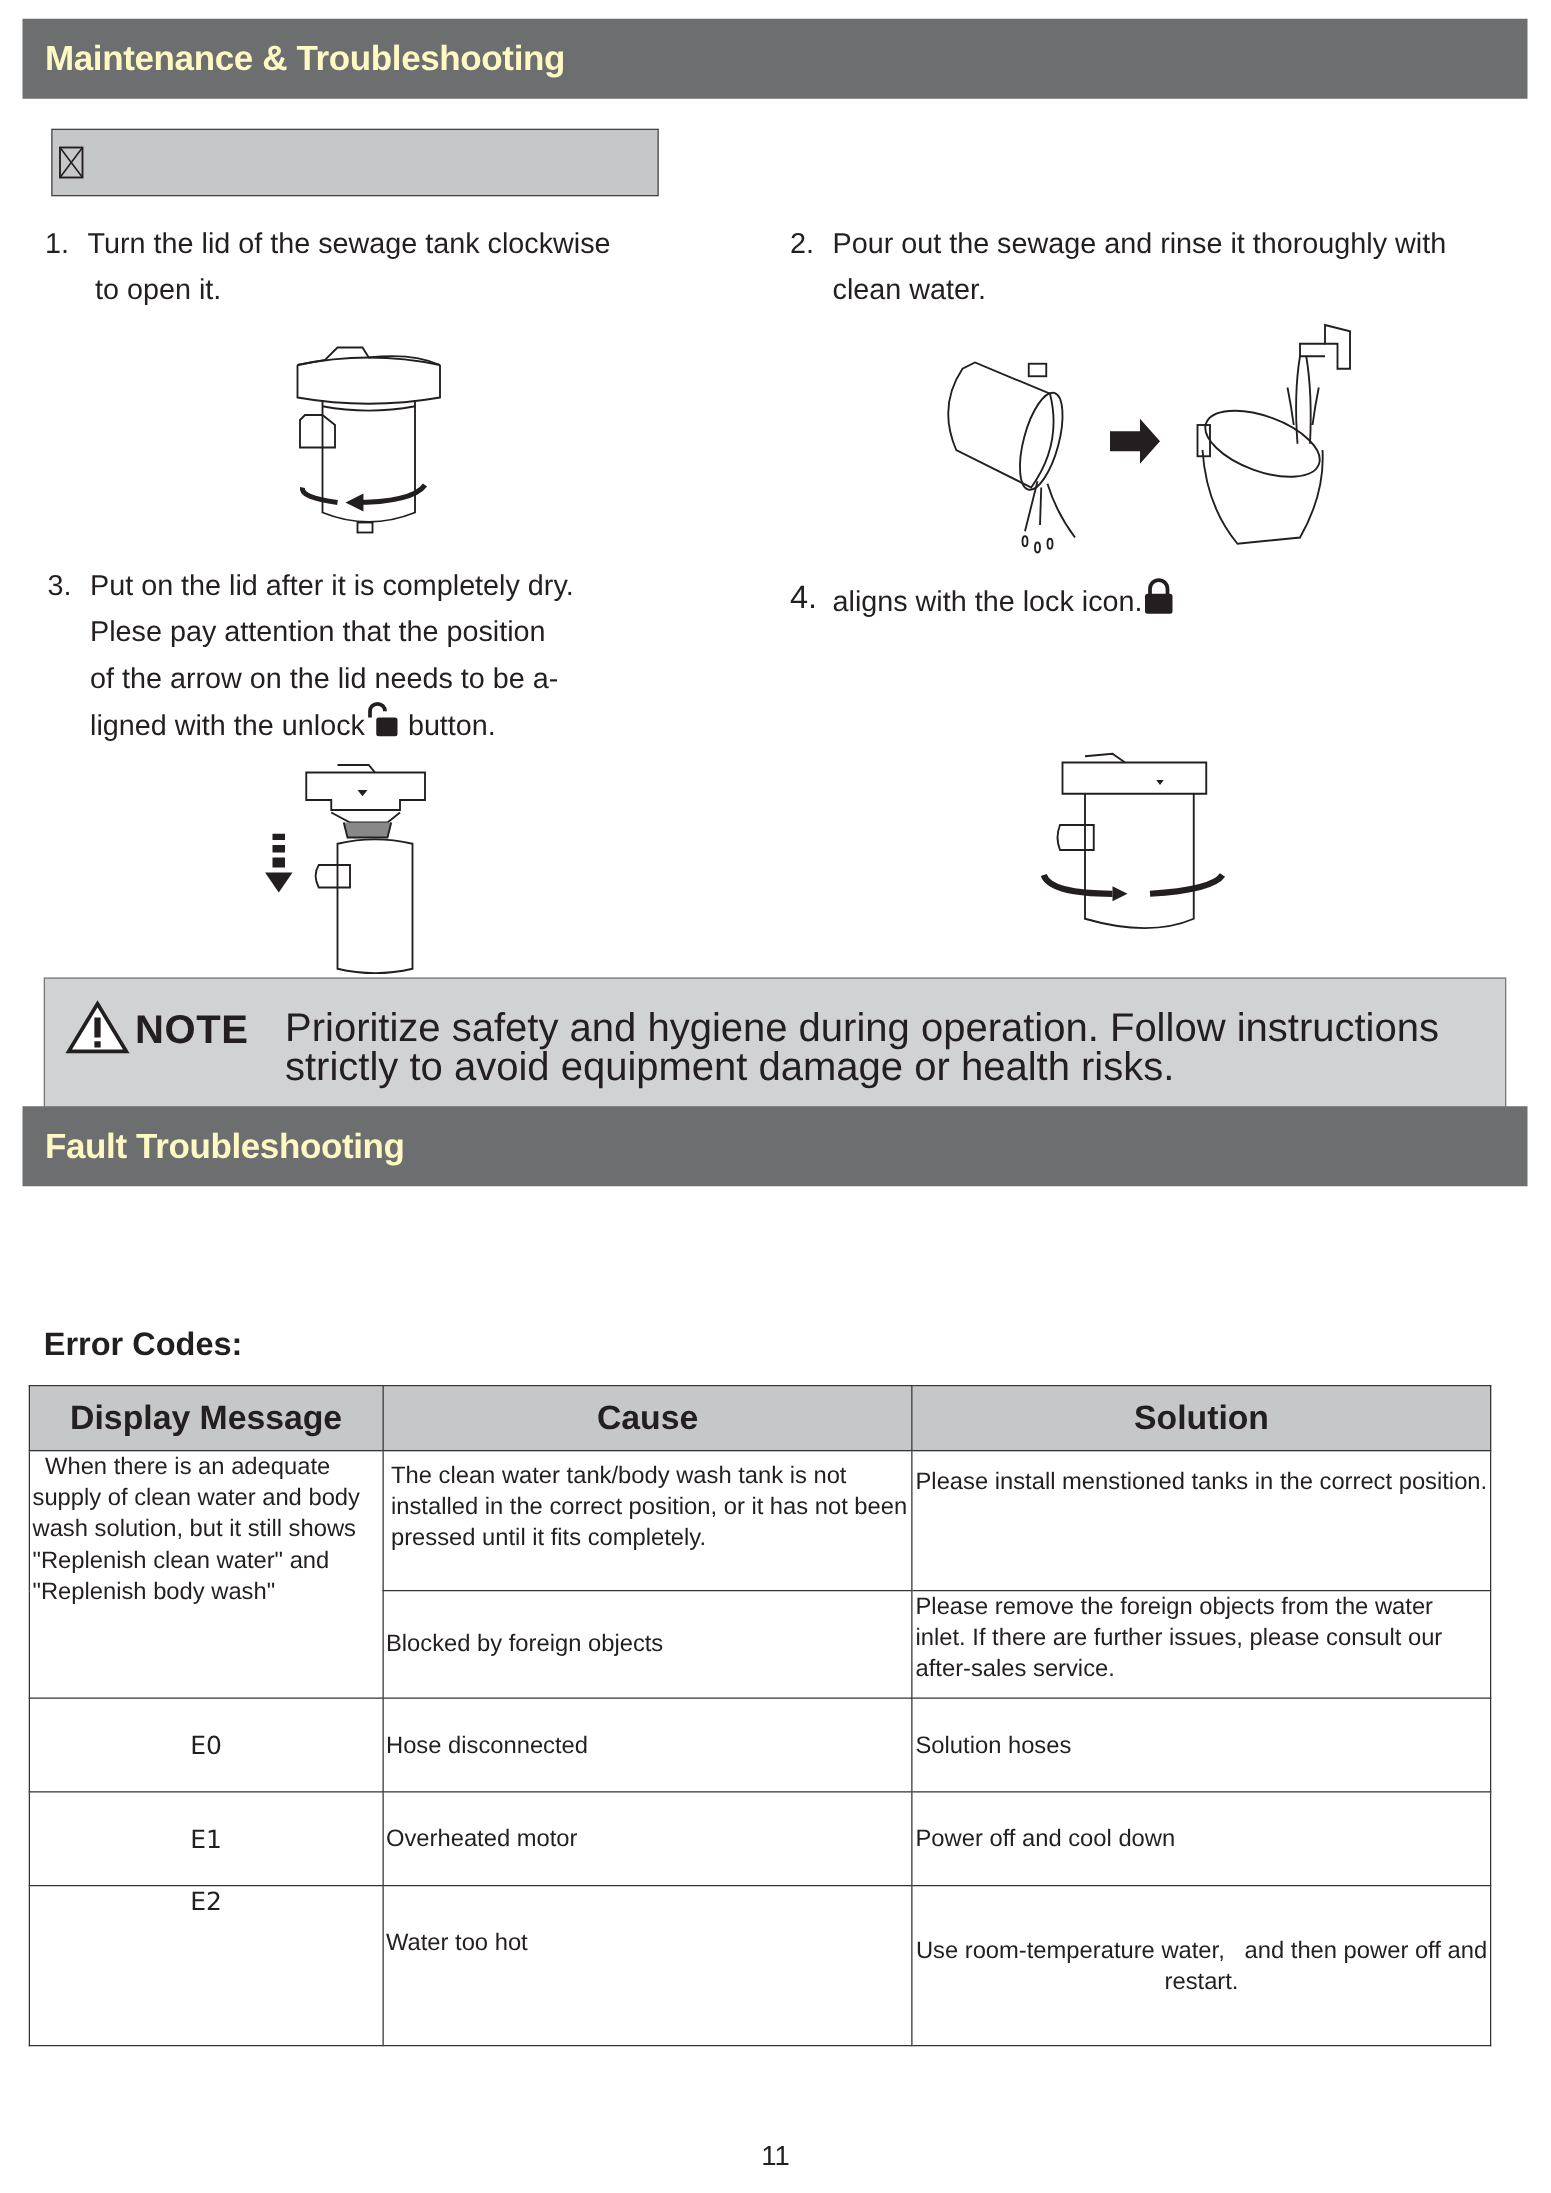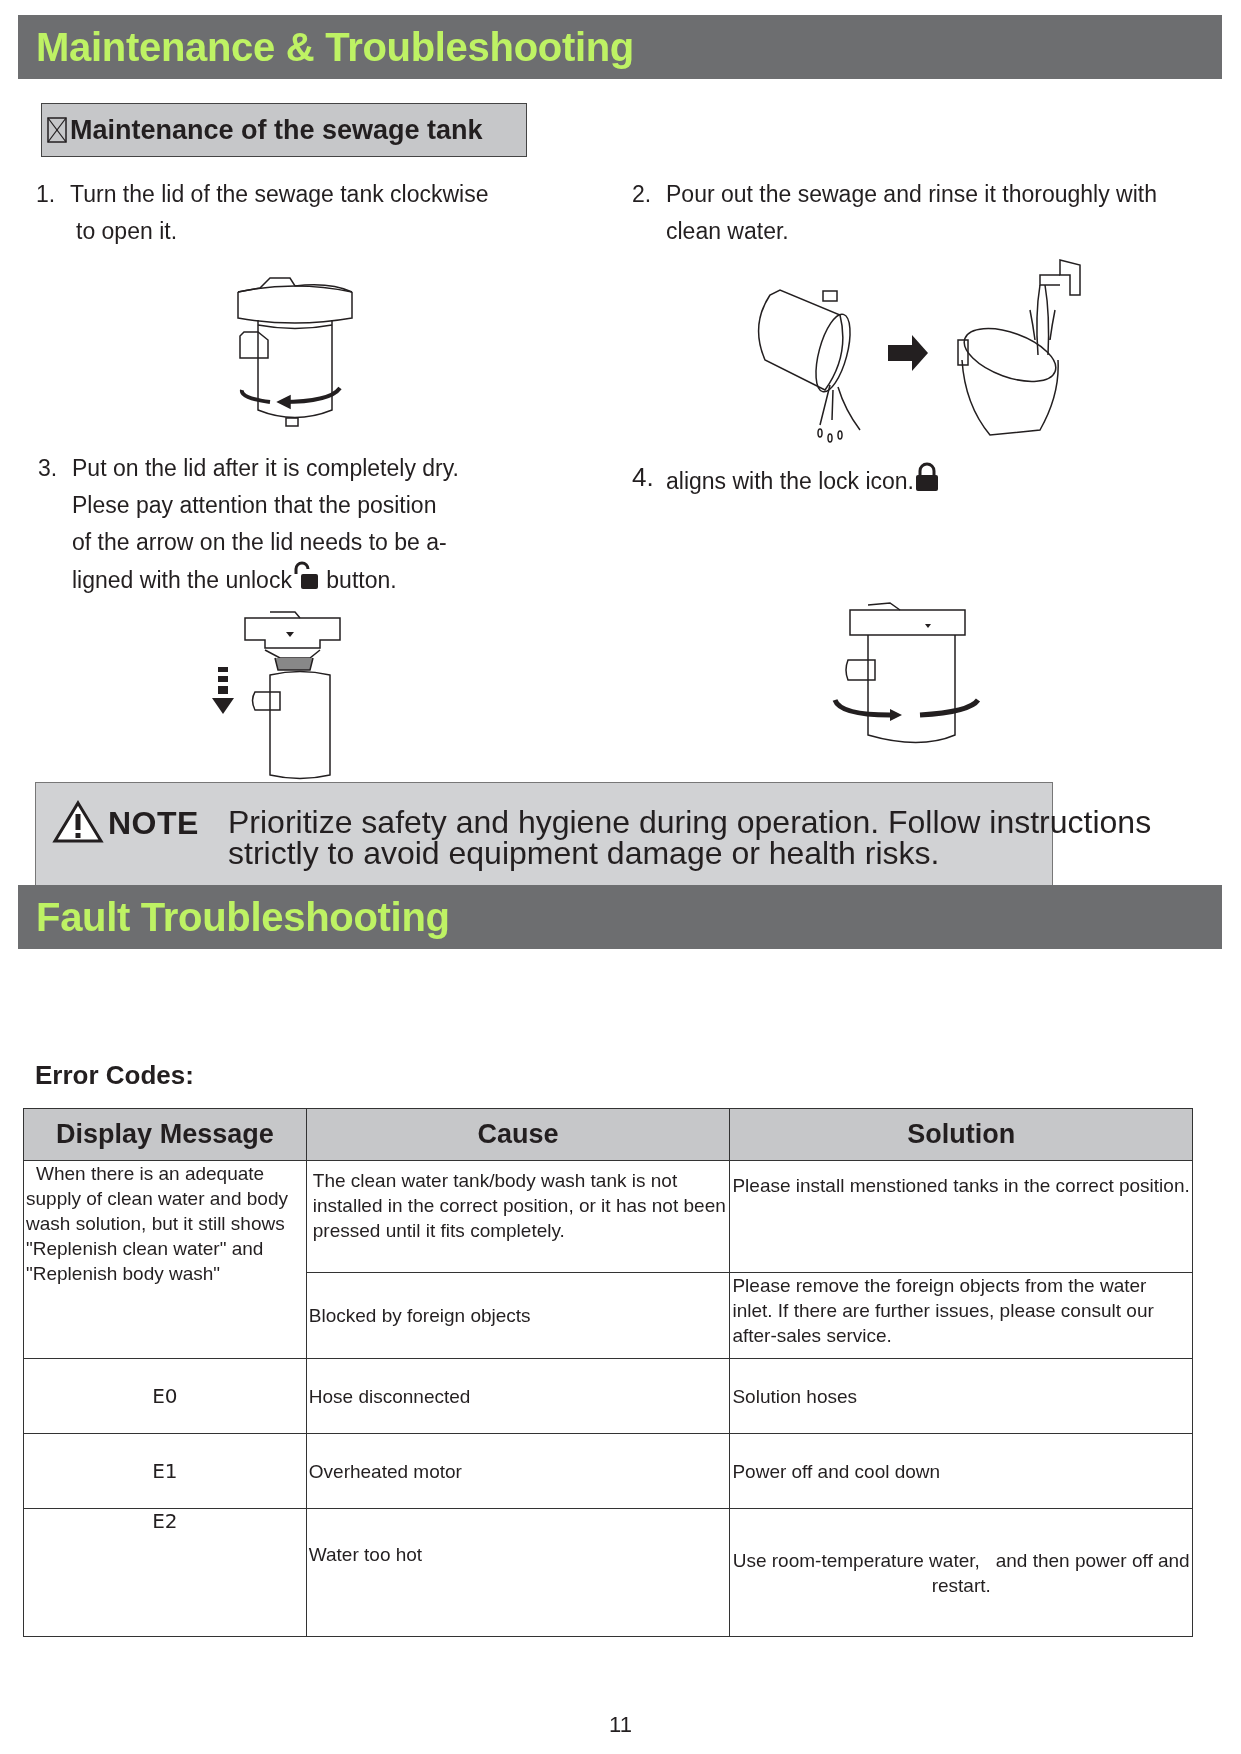--- a/index.html
+++ b/index.html
@@ -1,22 +1,22 @@
 <!DOCTYPE html>
 <html><head>
   <meta charset="utf-8">
   <style>
     * { box-sizing: border-box; margin: 0; padding: 0; }
     html, body { width: 1241px; height: 1754px; background: #ffffff; }
     body { position: relative; font-family: "Liberation Sans", sans-serif; color: #231f20; overflow: hidden; }
 
     .section-bar {
       position: absolute; left: 18px; width: 1204px; height: 64px;
-      background: #6d6e70; color: #bef264;
-      font-weight: bold; font-size: 40px; line-height: 64px;
+      background: #6d6e70; color: #fef9c3;
+      font-weight: bold; font-size: 28px; line-height: 64px;
       padding-left: 18px; letter-spacing: -0.3px;
     }
     #bar1 { top: 15px; }
     #bar2 { top: 885px; }
 
     .subhead {
       position: absolute; left: 41px; top: 103px; width: 486px; height: 54px;
       background: #c6c7c9; border: 1.5px solid #444;
       font-weight: bold; font-size: 27px; line-height: 51px; padding-left: 4px;
       display: flex; align-items: center;
@@ -34,21 +34,21 @@
     #step4 { left: 632px; top: 462px; width: 580px; }
     .inline-icon { display: inline-block; vertical-align: -3px; }
 
     .illus { position: absolute; }
     #illus1 { left: 230px; top: 270px; }
     #illus2 { left: 740px; top: 255px; }
     #illus3 { left: 200px; top: 610px; }
     #illus4 { left: 830px; top: 600px; }
 
     .note {
-      position: absolute; left: 35px; top: 782px; width: 1018px; height: 118px;
+      position: absolute; left: 35px; top: 782px; width: 1170px; height: 118px;
       background: #d1d2d4; border: 1.5px solid #777; padding-left: 13px;
     }
     .note .warn { position: absolute; left: 16px; top: 17px; }
     .note .note-label { position: absolute; left: 72px; top: 22px; font-weight: bold; font-size: 32px; letter-spacing: 0.5px; }
     .note .note-text { position: absolute; left: 192px; top: 24px; width: 960px; font-size: 32px; line-height: 31px; }
 
     .error-title { position: absolute; left: 35px; top: 1060px; font-weight: bold; font-size: 26px; }
 
     table.codes {
       position: absolute; left: 23px; top: 1108px; width: 1170px;
@@ -80,21 +80,20 @@
 <body>
 
 <div id="bar1" class="section-bar">Maintenance &amp; Troubleshooting</div>
 
 <div class="subhead">
   <svg class="box-icon" viewBox="0 0 22 30">
     <rect x="2" y="3" width="18" height="24" fill="none" stroke="#231f20" stroke-width="1.5"></rect>
     <line x1="2" y1="3" x2="20" y2="27" stroke="#231f20" stroke-width="1.2"></line>
     <line x1="20" y1="3" x2="2" y2="27" stroke="#231f20" stroke-width="1.2"></line>
   </svg>
-  <span>Maintenance of the sewage tank</span>
 </div>
 
 <div id="step1" class="step">
   <span class="num">1.</span>
   <span class="txt">Turn the lid of the sewage tank clockwise</span>
   <span class="line2">to open it.</span>
 </div>
 
 <div id="step2" class="step">
   <span class="num">2.</span>

